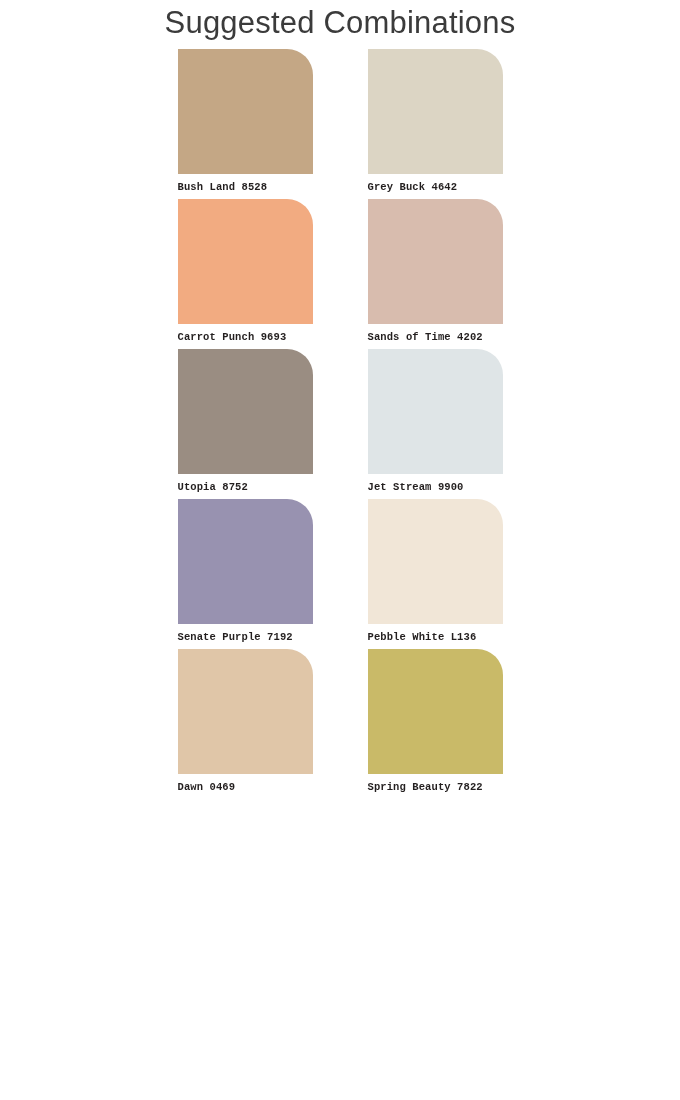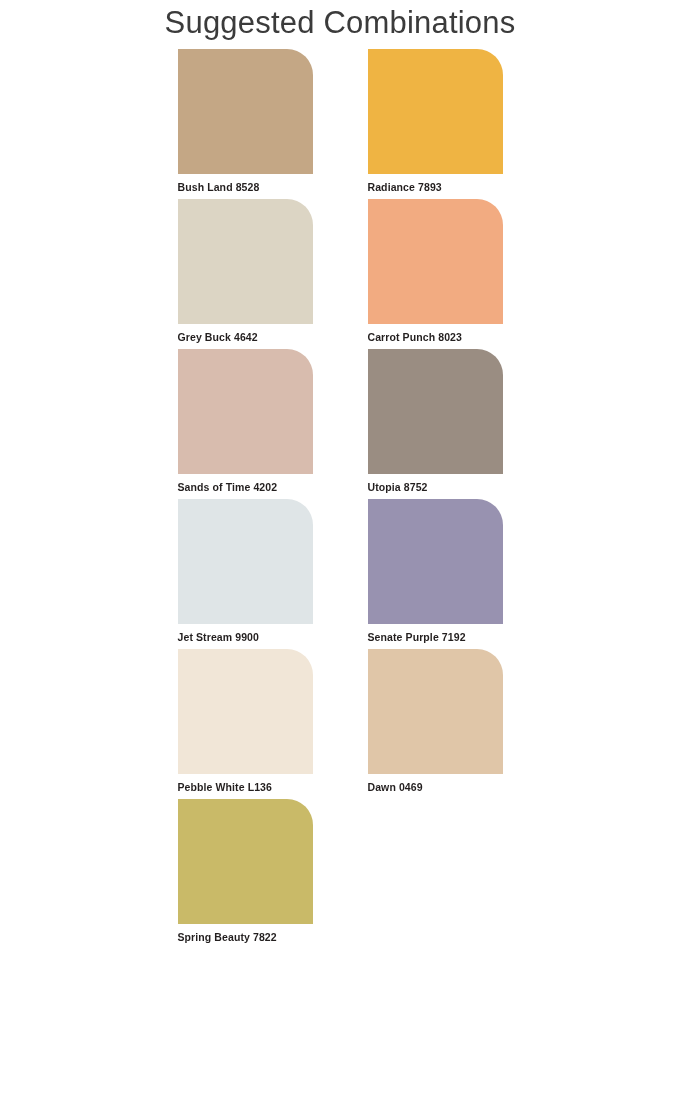--- a/index.html
+++ b/index.html
@@ -57,21 +57,21 @@
     height: 125px;
     border-top-right-radius: 26px;
     border-top-left-radius: 0;
     border-bottom-right-radius: 0;
     border-bottom-left-radius: 0;
     display: block;
   }
 
   .swatch-label {
     display: block;
-    font-family: Liberation Sans, sans-serif;
+    font-family: Liberation Mono, monospace;
     font-size: 10.5px;
     font-weight: bold;
     color: #231f1f;
     letter-spacing: 0.1px;
     margin-top: 7px;
     white-space: nowrap;
   }
 </style>
 </head>
 <body>
@@ -79,30 +79,26 @@
 <div class="page">
 
   <h1 class="page-title">Suggested Combinations</h1>
 
   <div class="swatch-grid">
       <div class="swatch-cell">
         <div class="swatch-chip" style="background-color: rgb(196, 167, 133);"></div>
         <span class="swatch-label">Bush Land 8528</span>
       </div>
       <div class="swatch-cell">
-        <div class="swatch-chip" style="background-color: rgb(239, 180, 67);"></div>
-        <span class="swatch-label">Radiance 7893</span>
-      </div>
-      <div class="swatch-cell">
         <div class="swatch-chip" style="background-color: rgb(220, 213, 196);"></div>
         <span class="swatch-label">Grey Buck 4642</span>
       </div>
       <div class="swatch-cell">
         <div class="swatch-chip" style="background-color: rgb(242, 171, 129);"></div>
-        <span class="swatch-label">Carrot Punch 8023</span>
+        <span class="swatch-label">Carrot Punch 9693</span>
       </div>
       <div class="swatch-cell">
         <div class="swatch-chip" style="background-color: rgb(216, 188, 174);"></div>
         <span class="swatch-label">Sands of Time 4202</span>
       </div>
       <div class="swatch-cell">
         <div class="swatch-chip" style="background-color: rgb(154, 141, 130);"></div>
         <span class="swatch-label">Utopia 8752</span>
       </div>
       <div class="swatch-cell">

